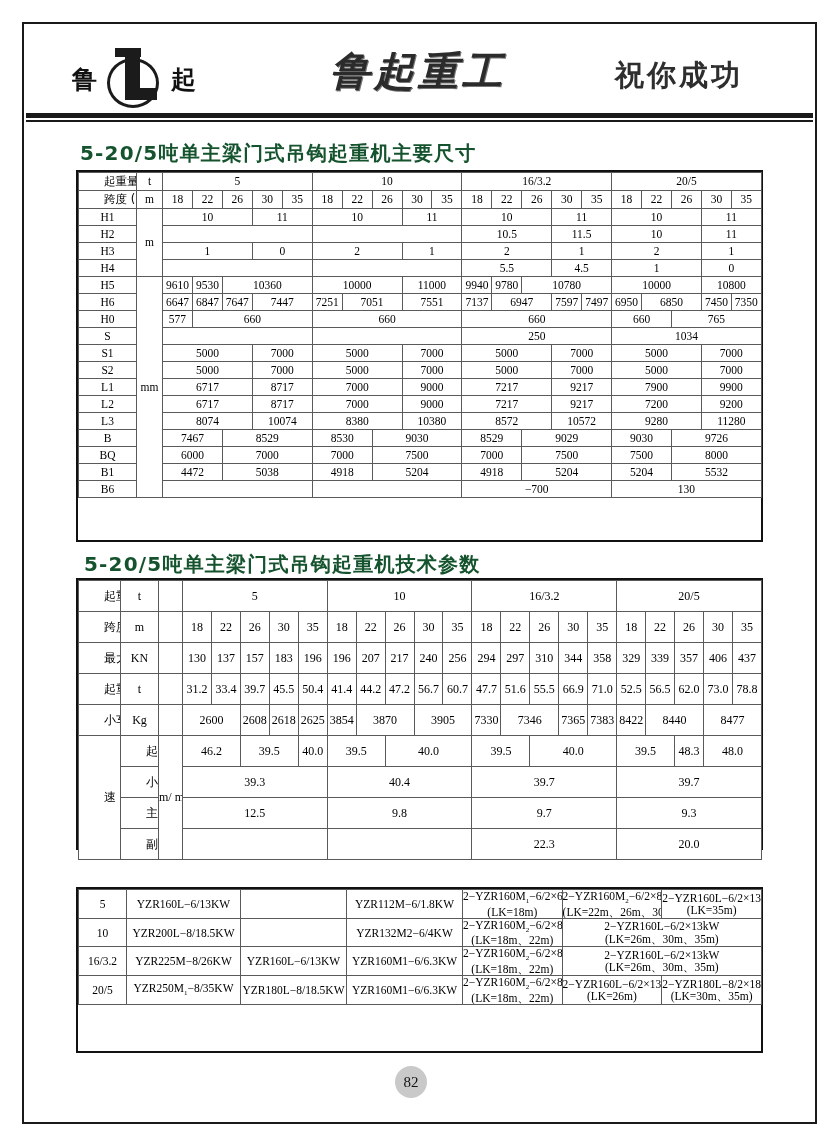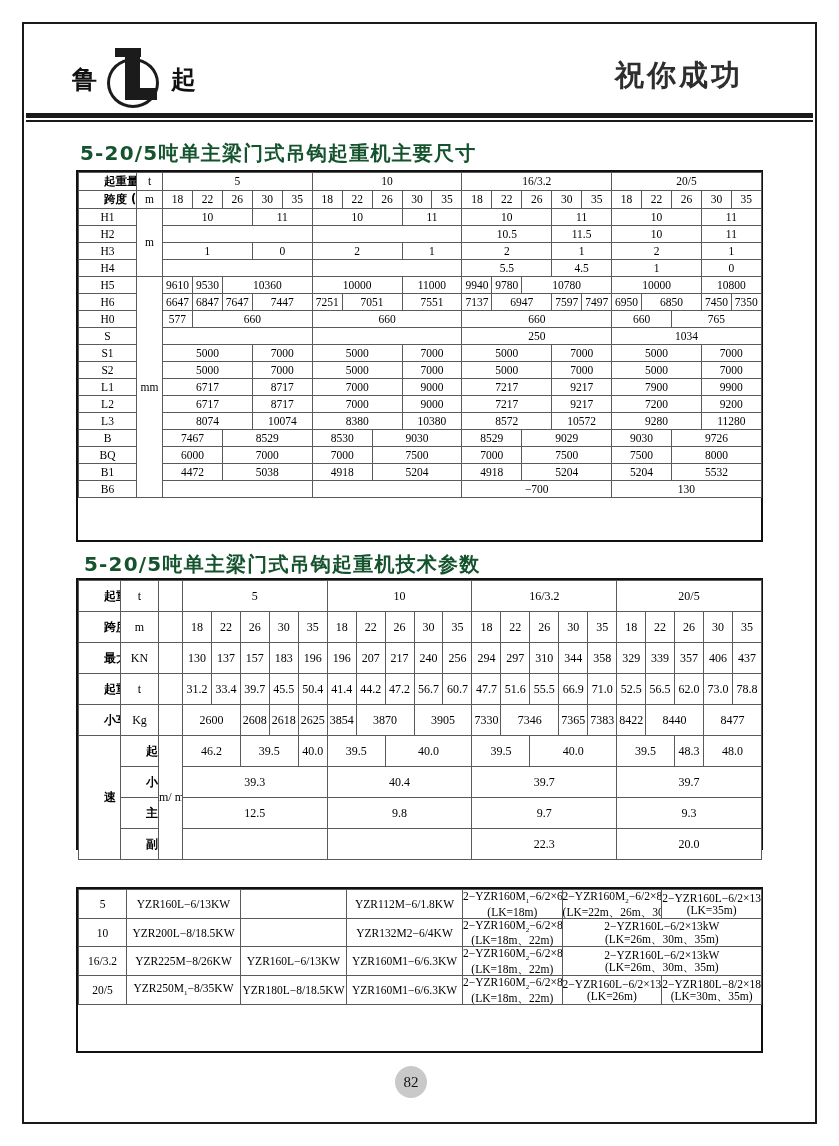--- a/index.html
+++ b/index.html
@@ -96,21 +96,21 @@
     text-align:center;
     vertical-align:middle;
     padding:0;
     font-size:11.5px;
     line-height:1.05;
     white-space:nowrap;
     overflow:hidden;
   }
   table.grid .cjk {
     font-family:"DejaVu Sans","Liberation Sans",sans-serif;
-    font-weight:700;
+    font-weight:400;
     font-size:11.5px;
     padding-left:25px;
   }
   .outer {
     position:absolute;
     border:2.5px solid #111;
   }
 
   
   #tbl1 { left:78px; top:172px; width:683px; }
@@ -150,20 +150,21 @@
   <div class="logo-block">
     <span class="logo-char">鲁</span>
     <span class="logo-mark">
       <span class="ltop"></span>
       <span class="ring"></span>
       <span class="lbar"></span>
       <span class="lfoot"></span>
     </span>
     <span class="logo-char">起</span>
   </div>
+  <div class="brand-main">鲁起重工</div>
   <div class="brand-slogan">祝你成功</div>
 </div>
 <div class="rule-thick"></div>
 <div class="rule-thin"></div>
 
 <div class="sec-title" id="title1">5-20/5吨单主梁门式吊钩起重机主要尺寸</div>
 <div class="outer" id="out1"></div>
 <table class="grid" id="tbl1">
   <colgroup>
     <col style="width:58px">

